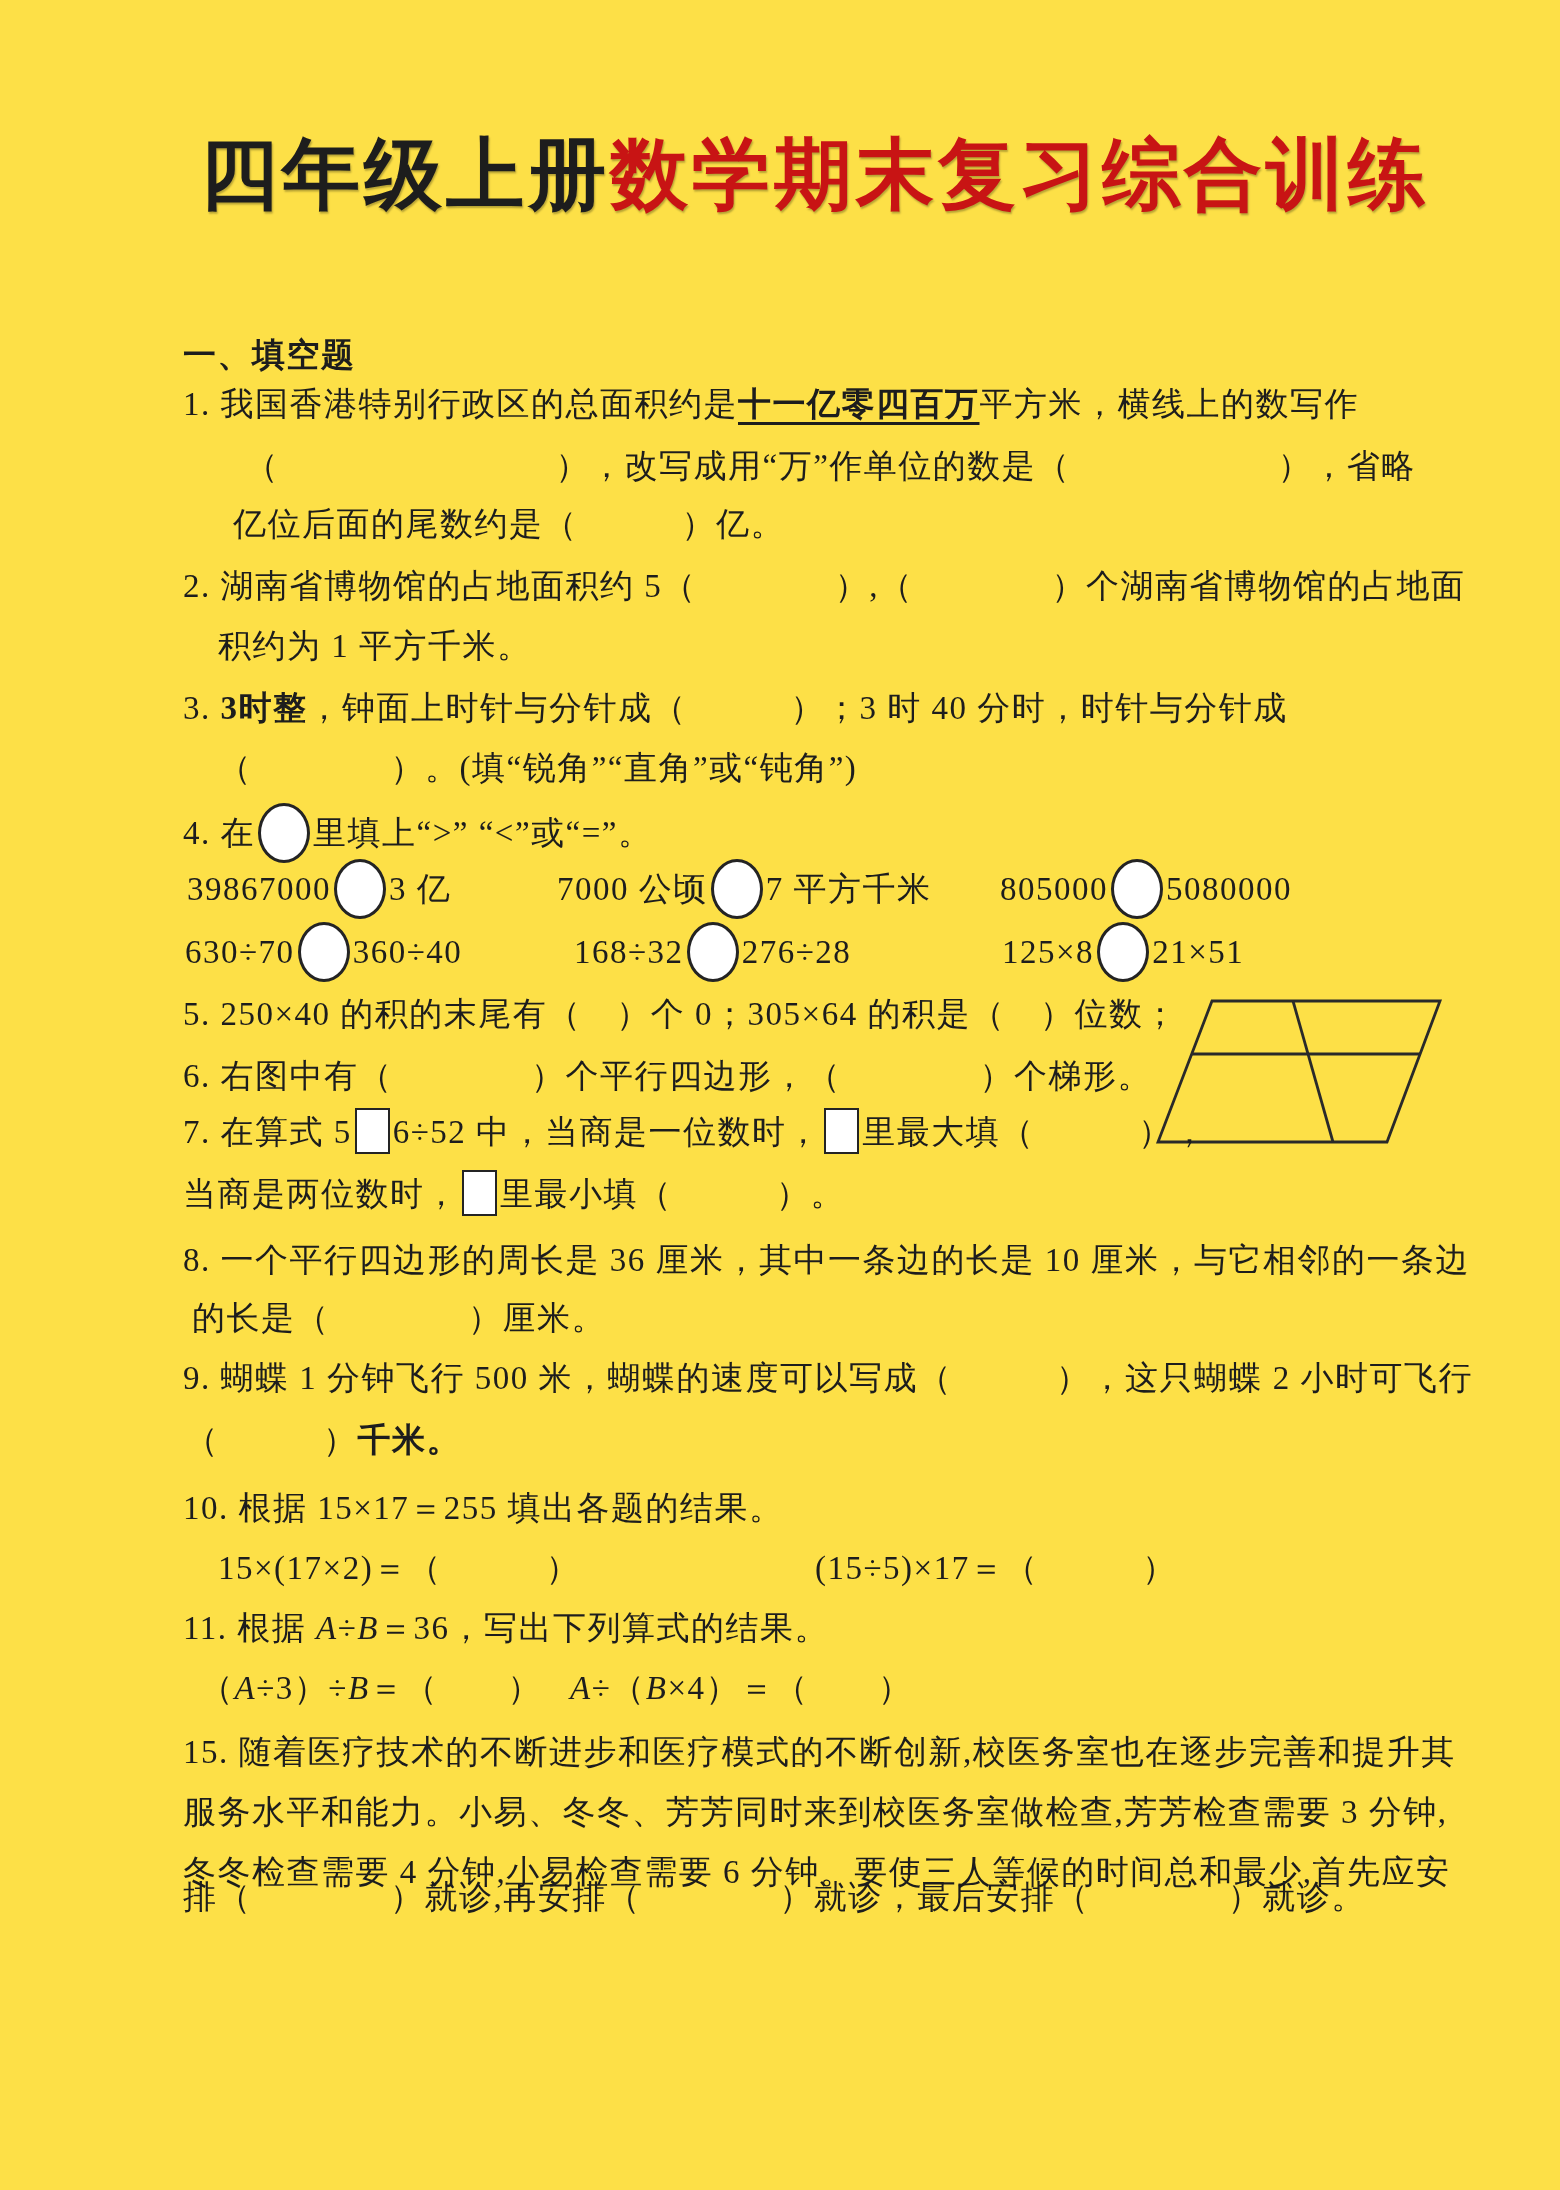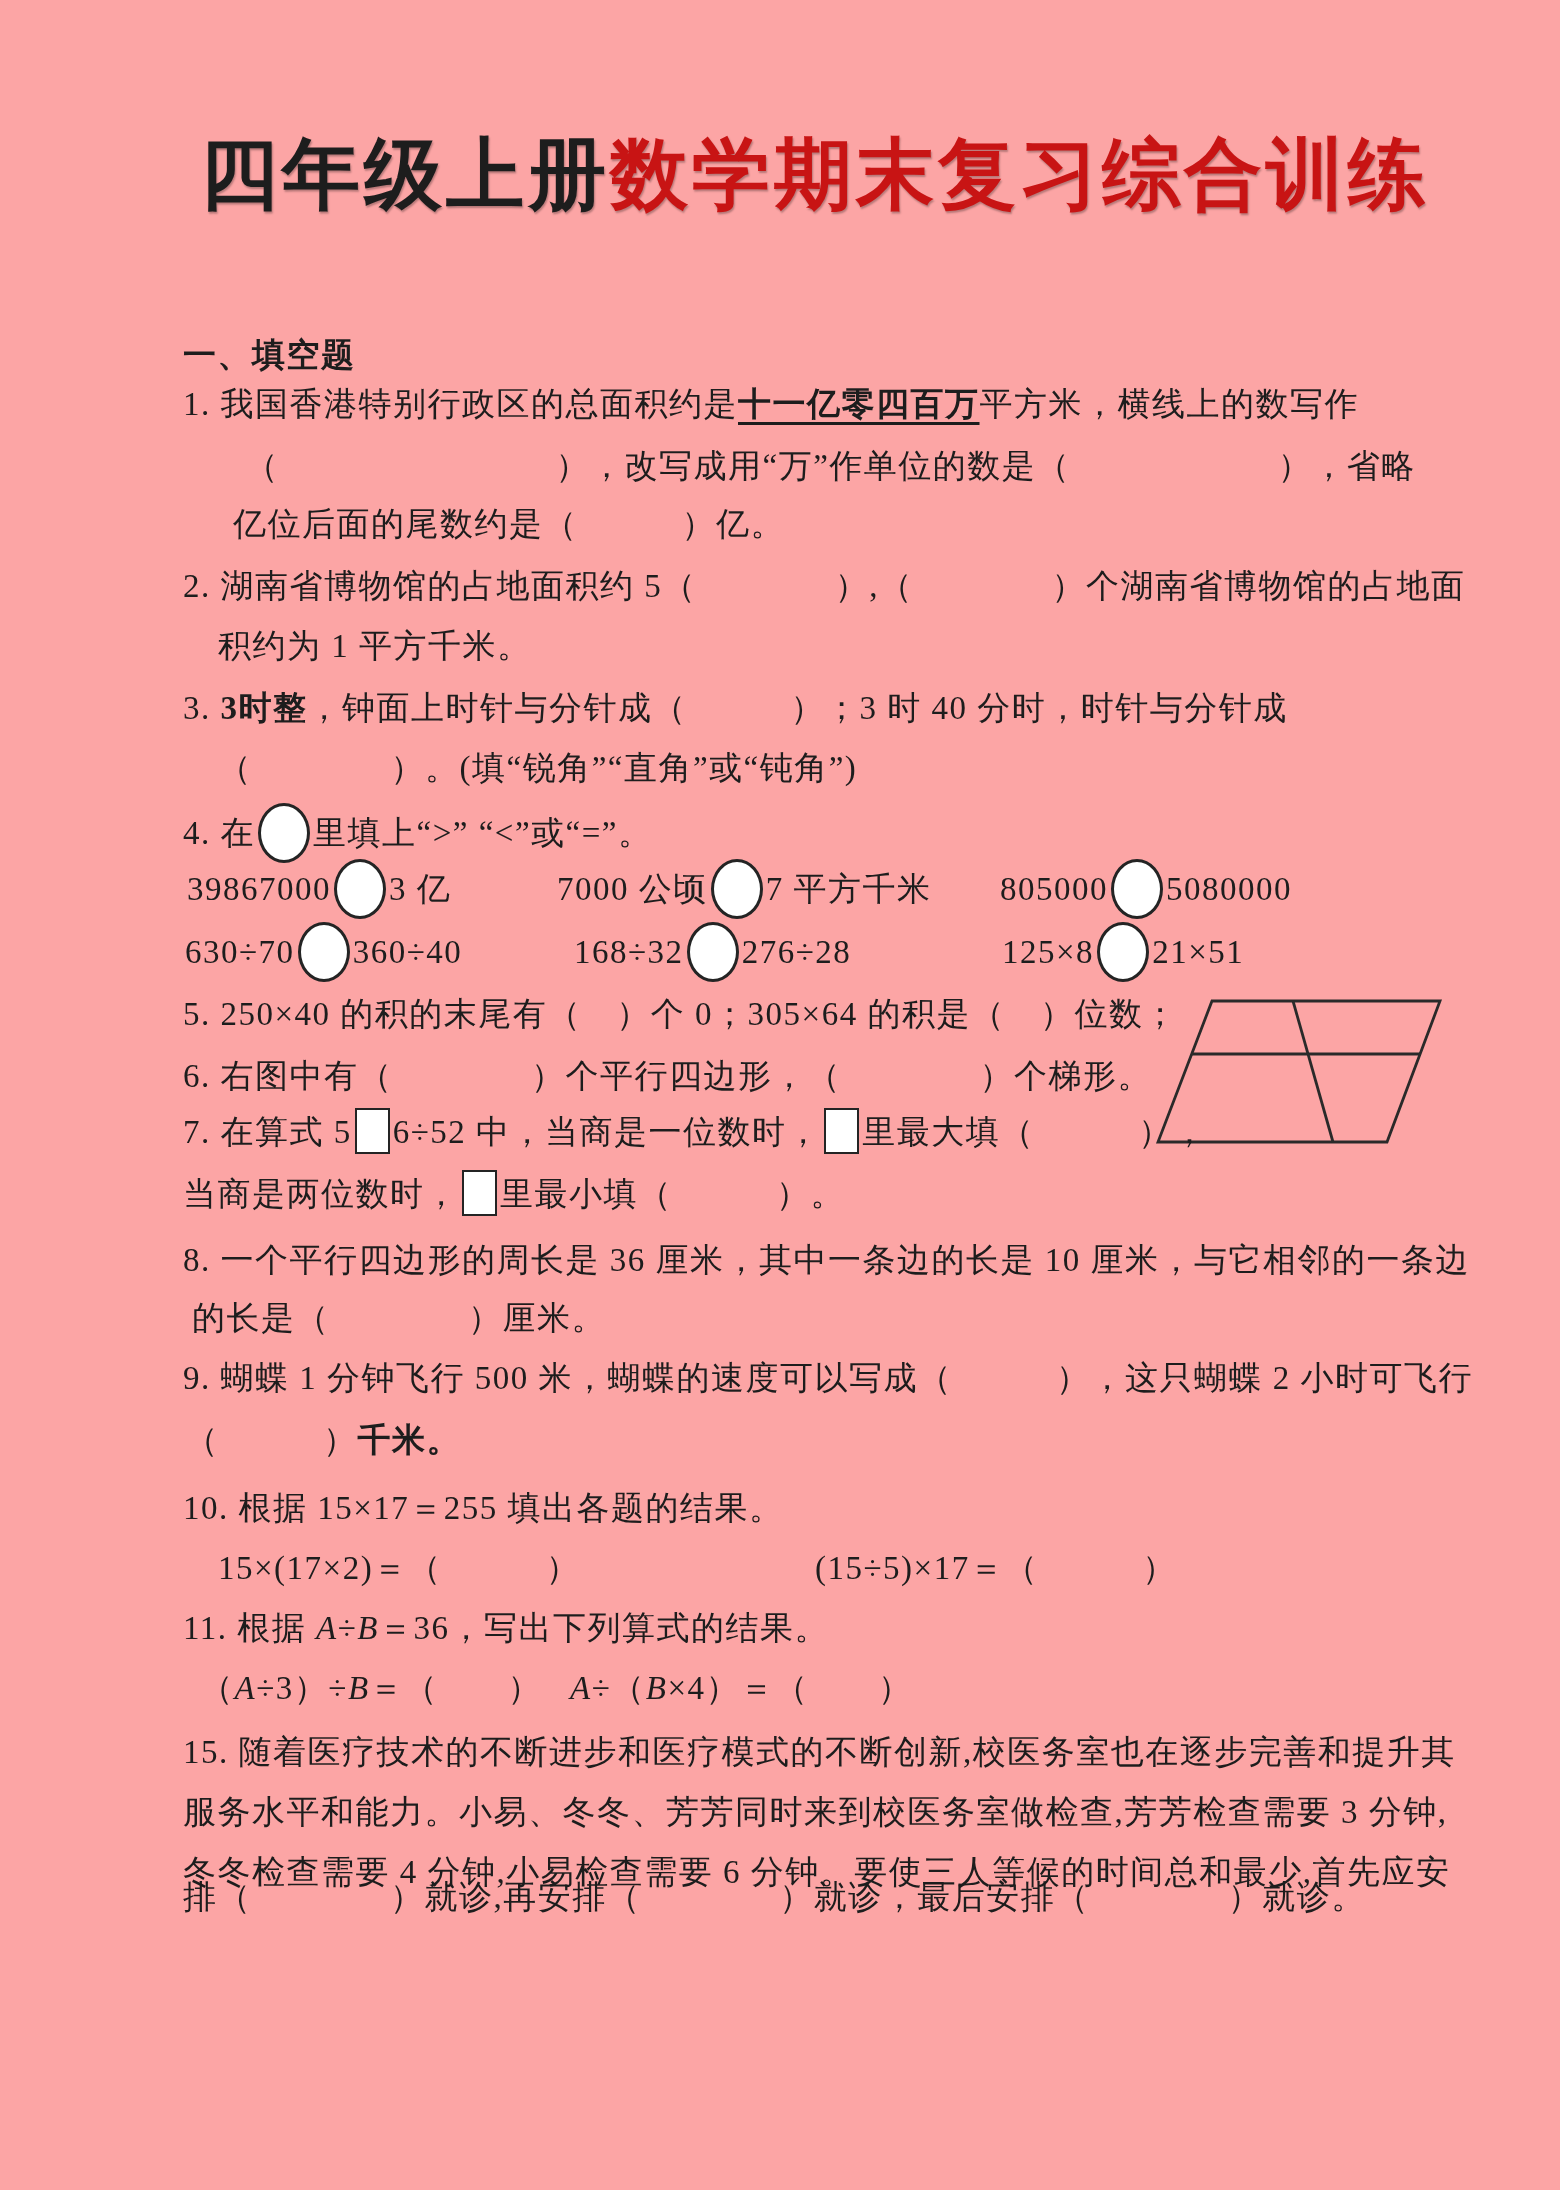--- a/index.html
+++ b/index.html
@@ -1,17 +1,17 @@
 <!DOCTYPE html>
 <html><head>
 <meta charset="utf-8">
 <style>
   html,body{margin:0;padding:0;background:#ffffff;}
   .page{
-    position:relative;width:1560px;height:2190px;margin:0 auto;background:#fca5a5;
+    position:relative;width:1560px;height:2190px;margin:0 auto;background:#fde047;
     font-family:"Liberation Serif","DejaVu Serif",serif;color:#1d1d1d;overflow:hidden;
   }
   .title{
     position:absolute;top:134px;left:200px;margin:0;
     font-family:"Liberation Sans","DejaVu Sans",sans-serif;
     font-size:78px;font-weight:900;line-height:1.05;letter-spacing:4px;white-space:nowrap;
     text-shadow:1px 2px 2px rgba(0,0,0,0.28);
   }
   .t-red{color:#c81414;}
   .line{

